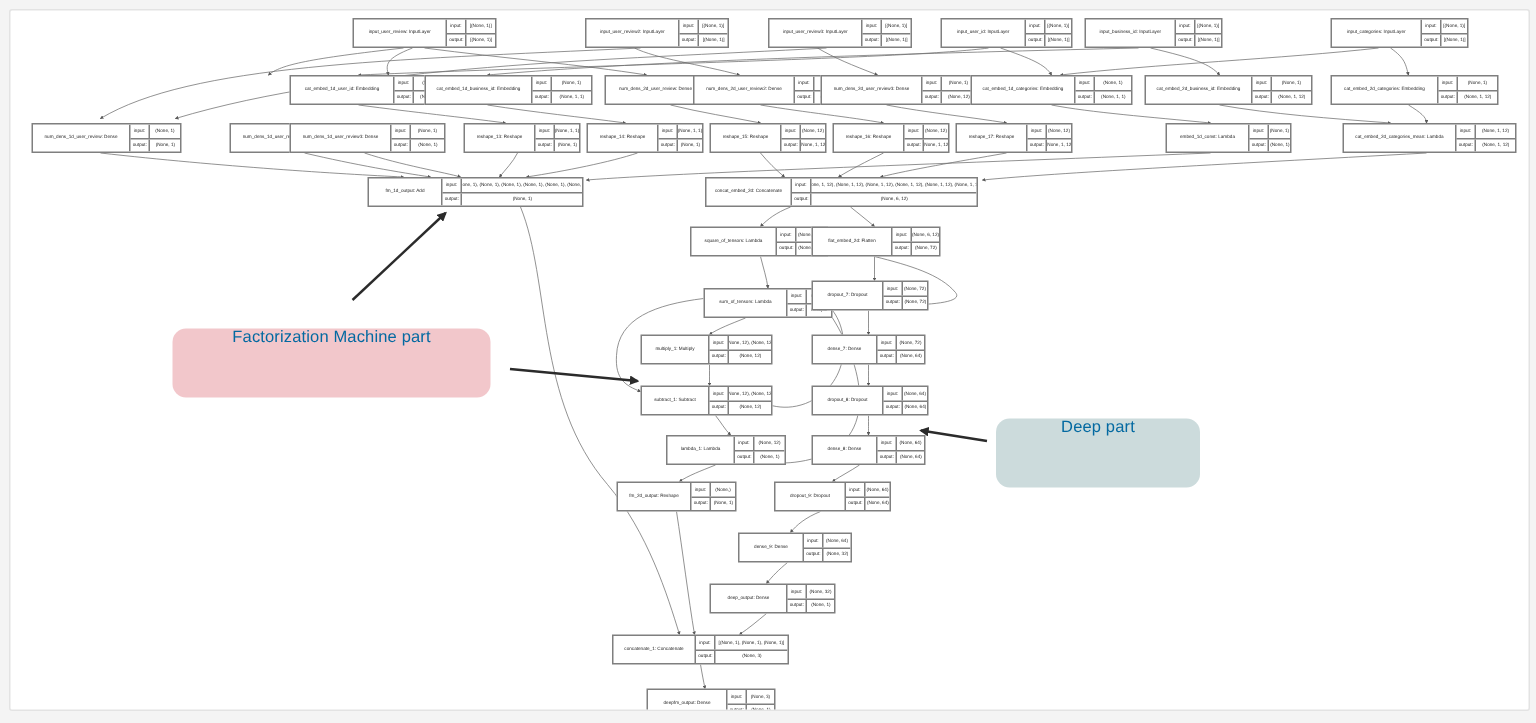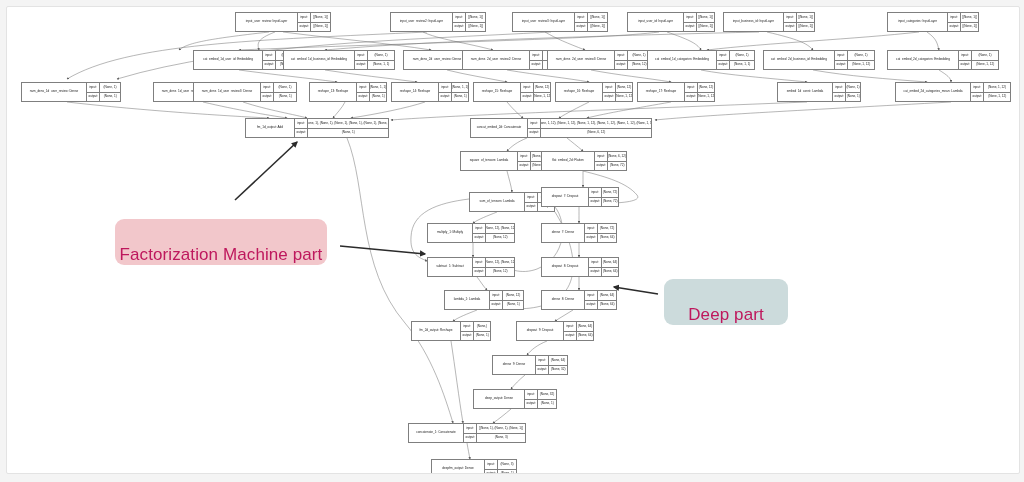--- a/index.html
+++ b/index.html
@@ -84,25 +84,25 @@
     justify-content: center;
     padding: 0 1.5px;
     min-width: 0;
     overflow: hidden;
   }
   
   .callout {
     position: absolute;
     box-sizing: border-box;
     display: flex;
-    align-items: flex-end;
+    align-items: flex-start;
     justify-content: center;
     border-radius: 9px;
-    font-size: 17px;
-    color: #be185d;
+    font-size: 11px;
+    color: #0369a1;
     letter-spacing: .1px;
   }
   .callout.fm   { background: #f2c7cb; }
   .callout.deep { background: #ccdbdc; }
 </style>
 </head>
 <body>
 
 <div id="page">
   <div id="canvas">
@@ -741,19 +741,19 @@
               <div class="rlab">output:</div>
               <div class="rval">(None, 1)</div>
             </div>
           </div>
         </div>
       </div>
     <div id="callout-layer">
         <div class="callout fm" style="left: 108px; top: 212px; width: 212px; height: 46px; background: rgb(242, 199, 203);">
           <span>Factorization Machine part</span>
         </div>
-        <div class="callout deep" style="left: 657px; top: 272px; width: 124px; height: 46px; background: rgb(204, 219, 220);">
+        <div class="callout deep" style="left: 657px; top: 272px; width: 136px; height: 46px; background: rgb(204, 219, 220);">
           <span>Deep part</span>
         </div>
       </div>
 
   </div>
 </div>
 
 </body></html>

